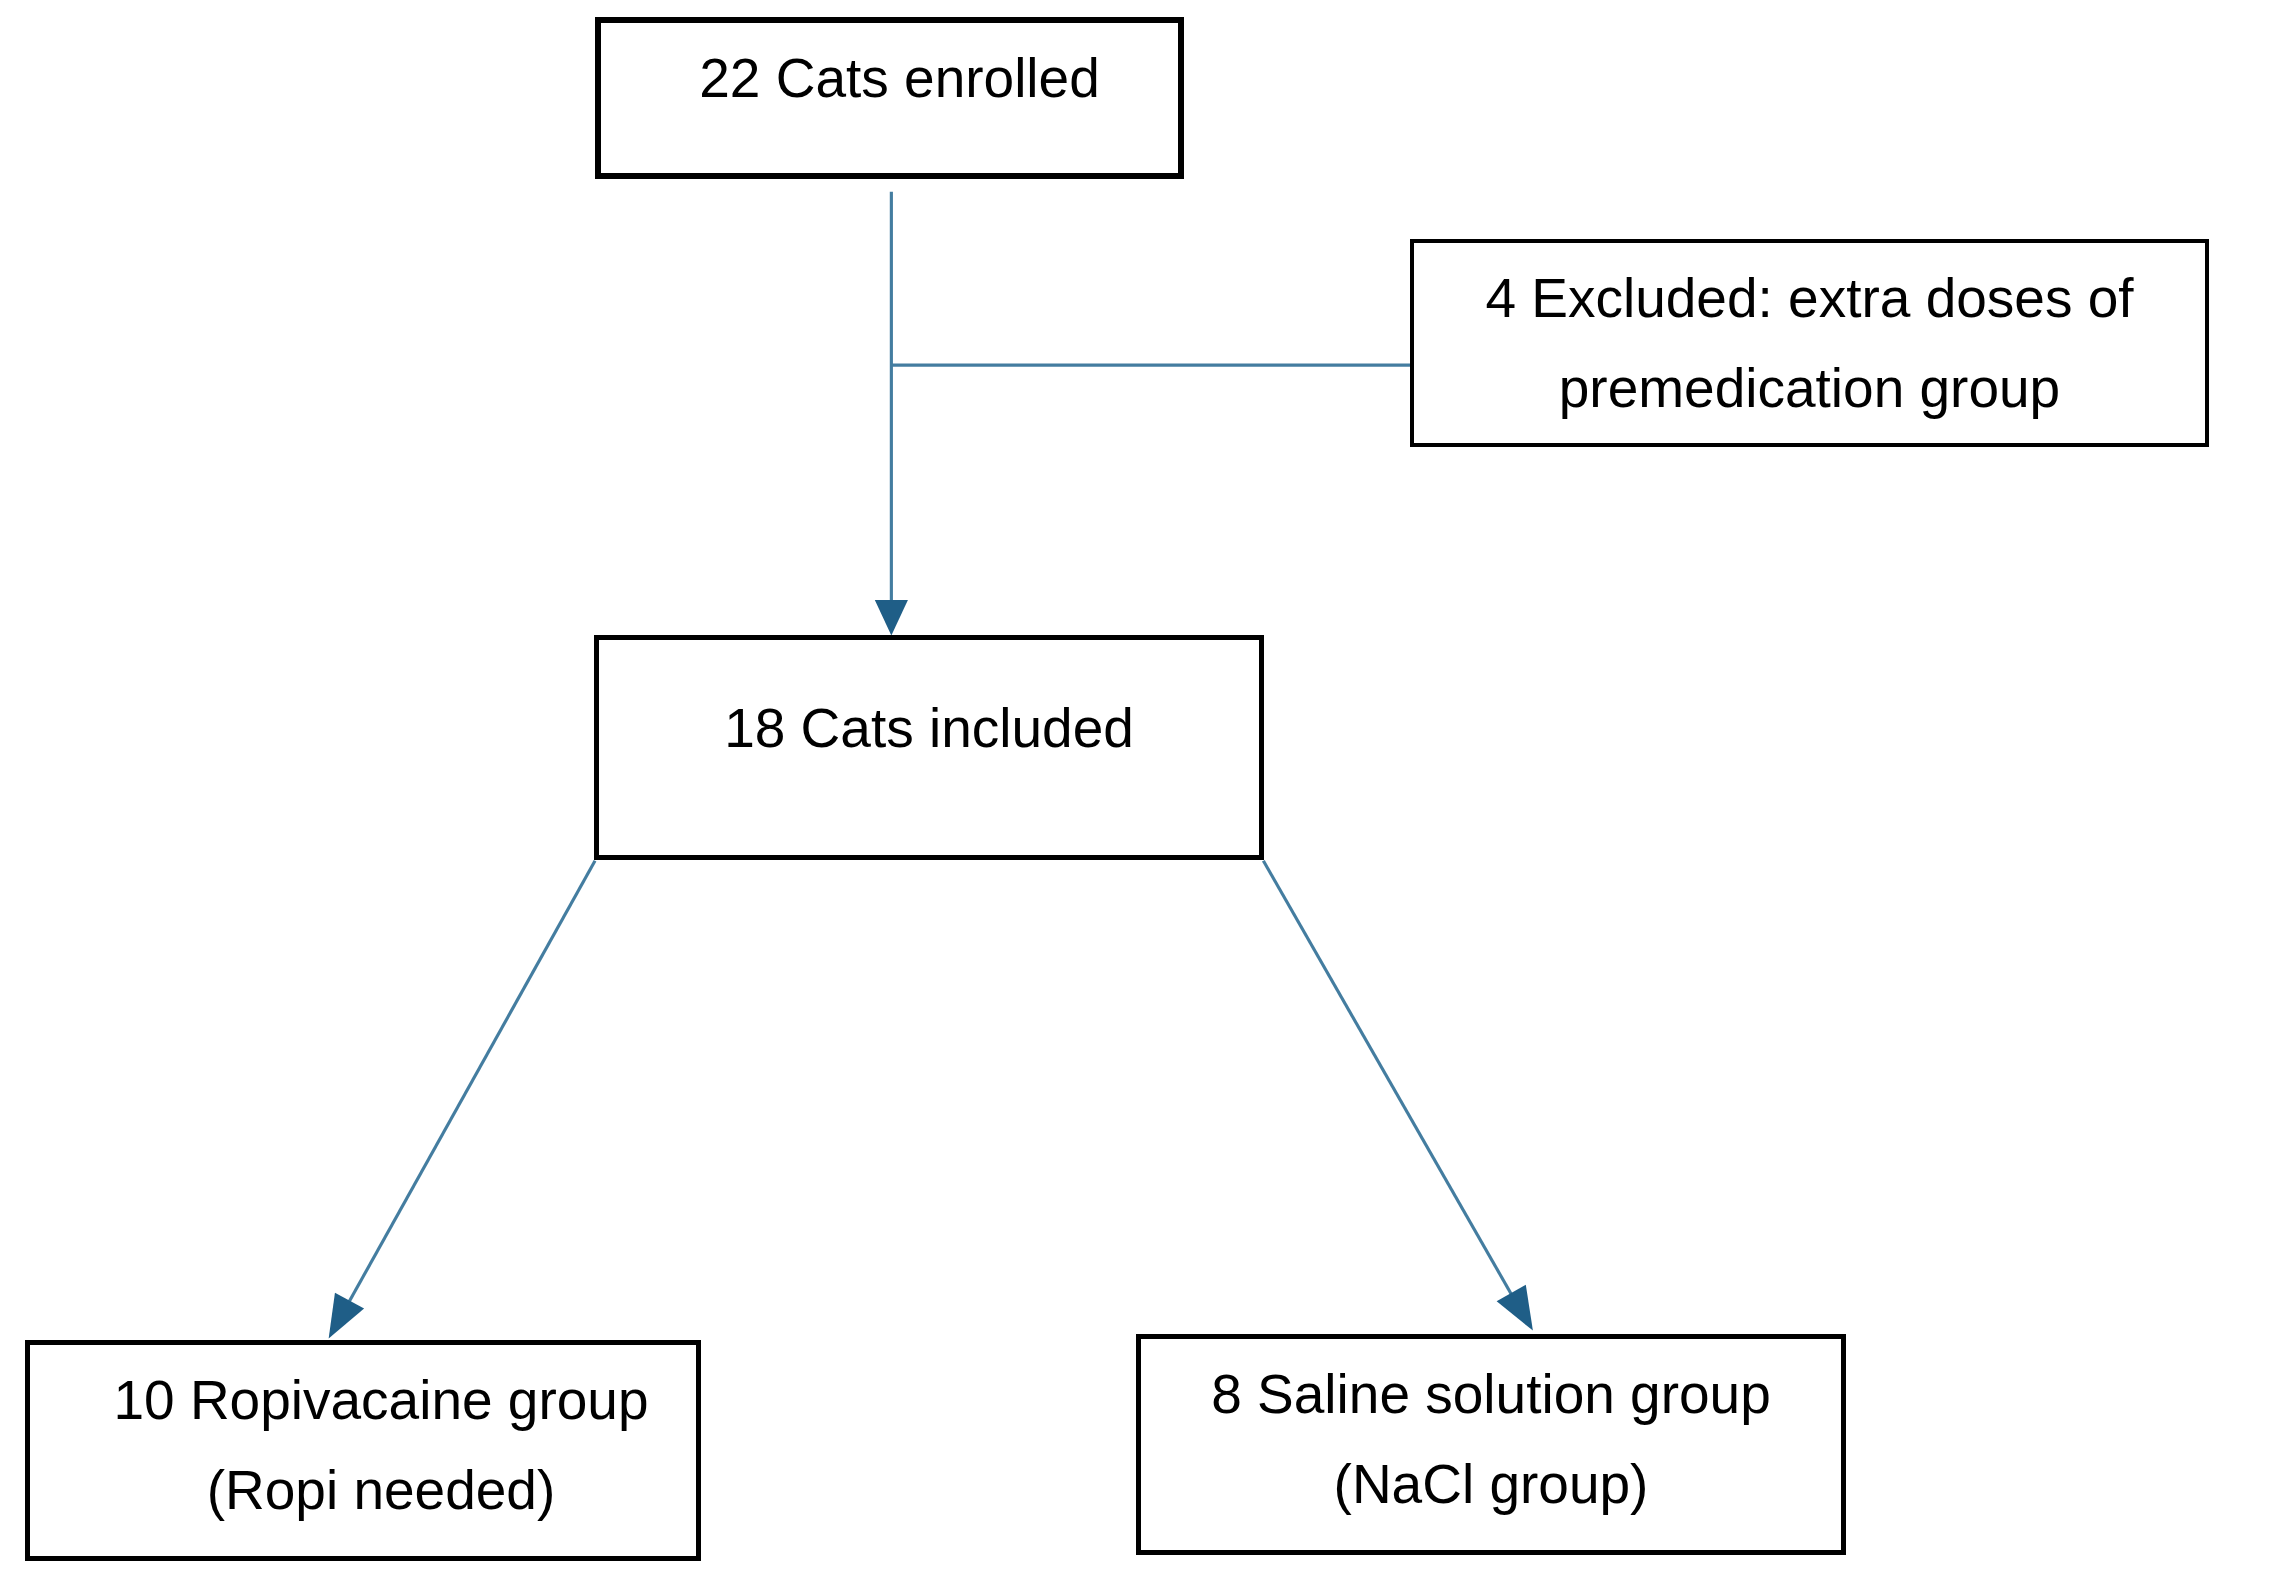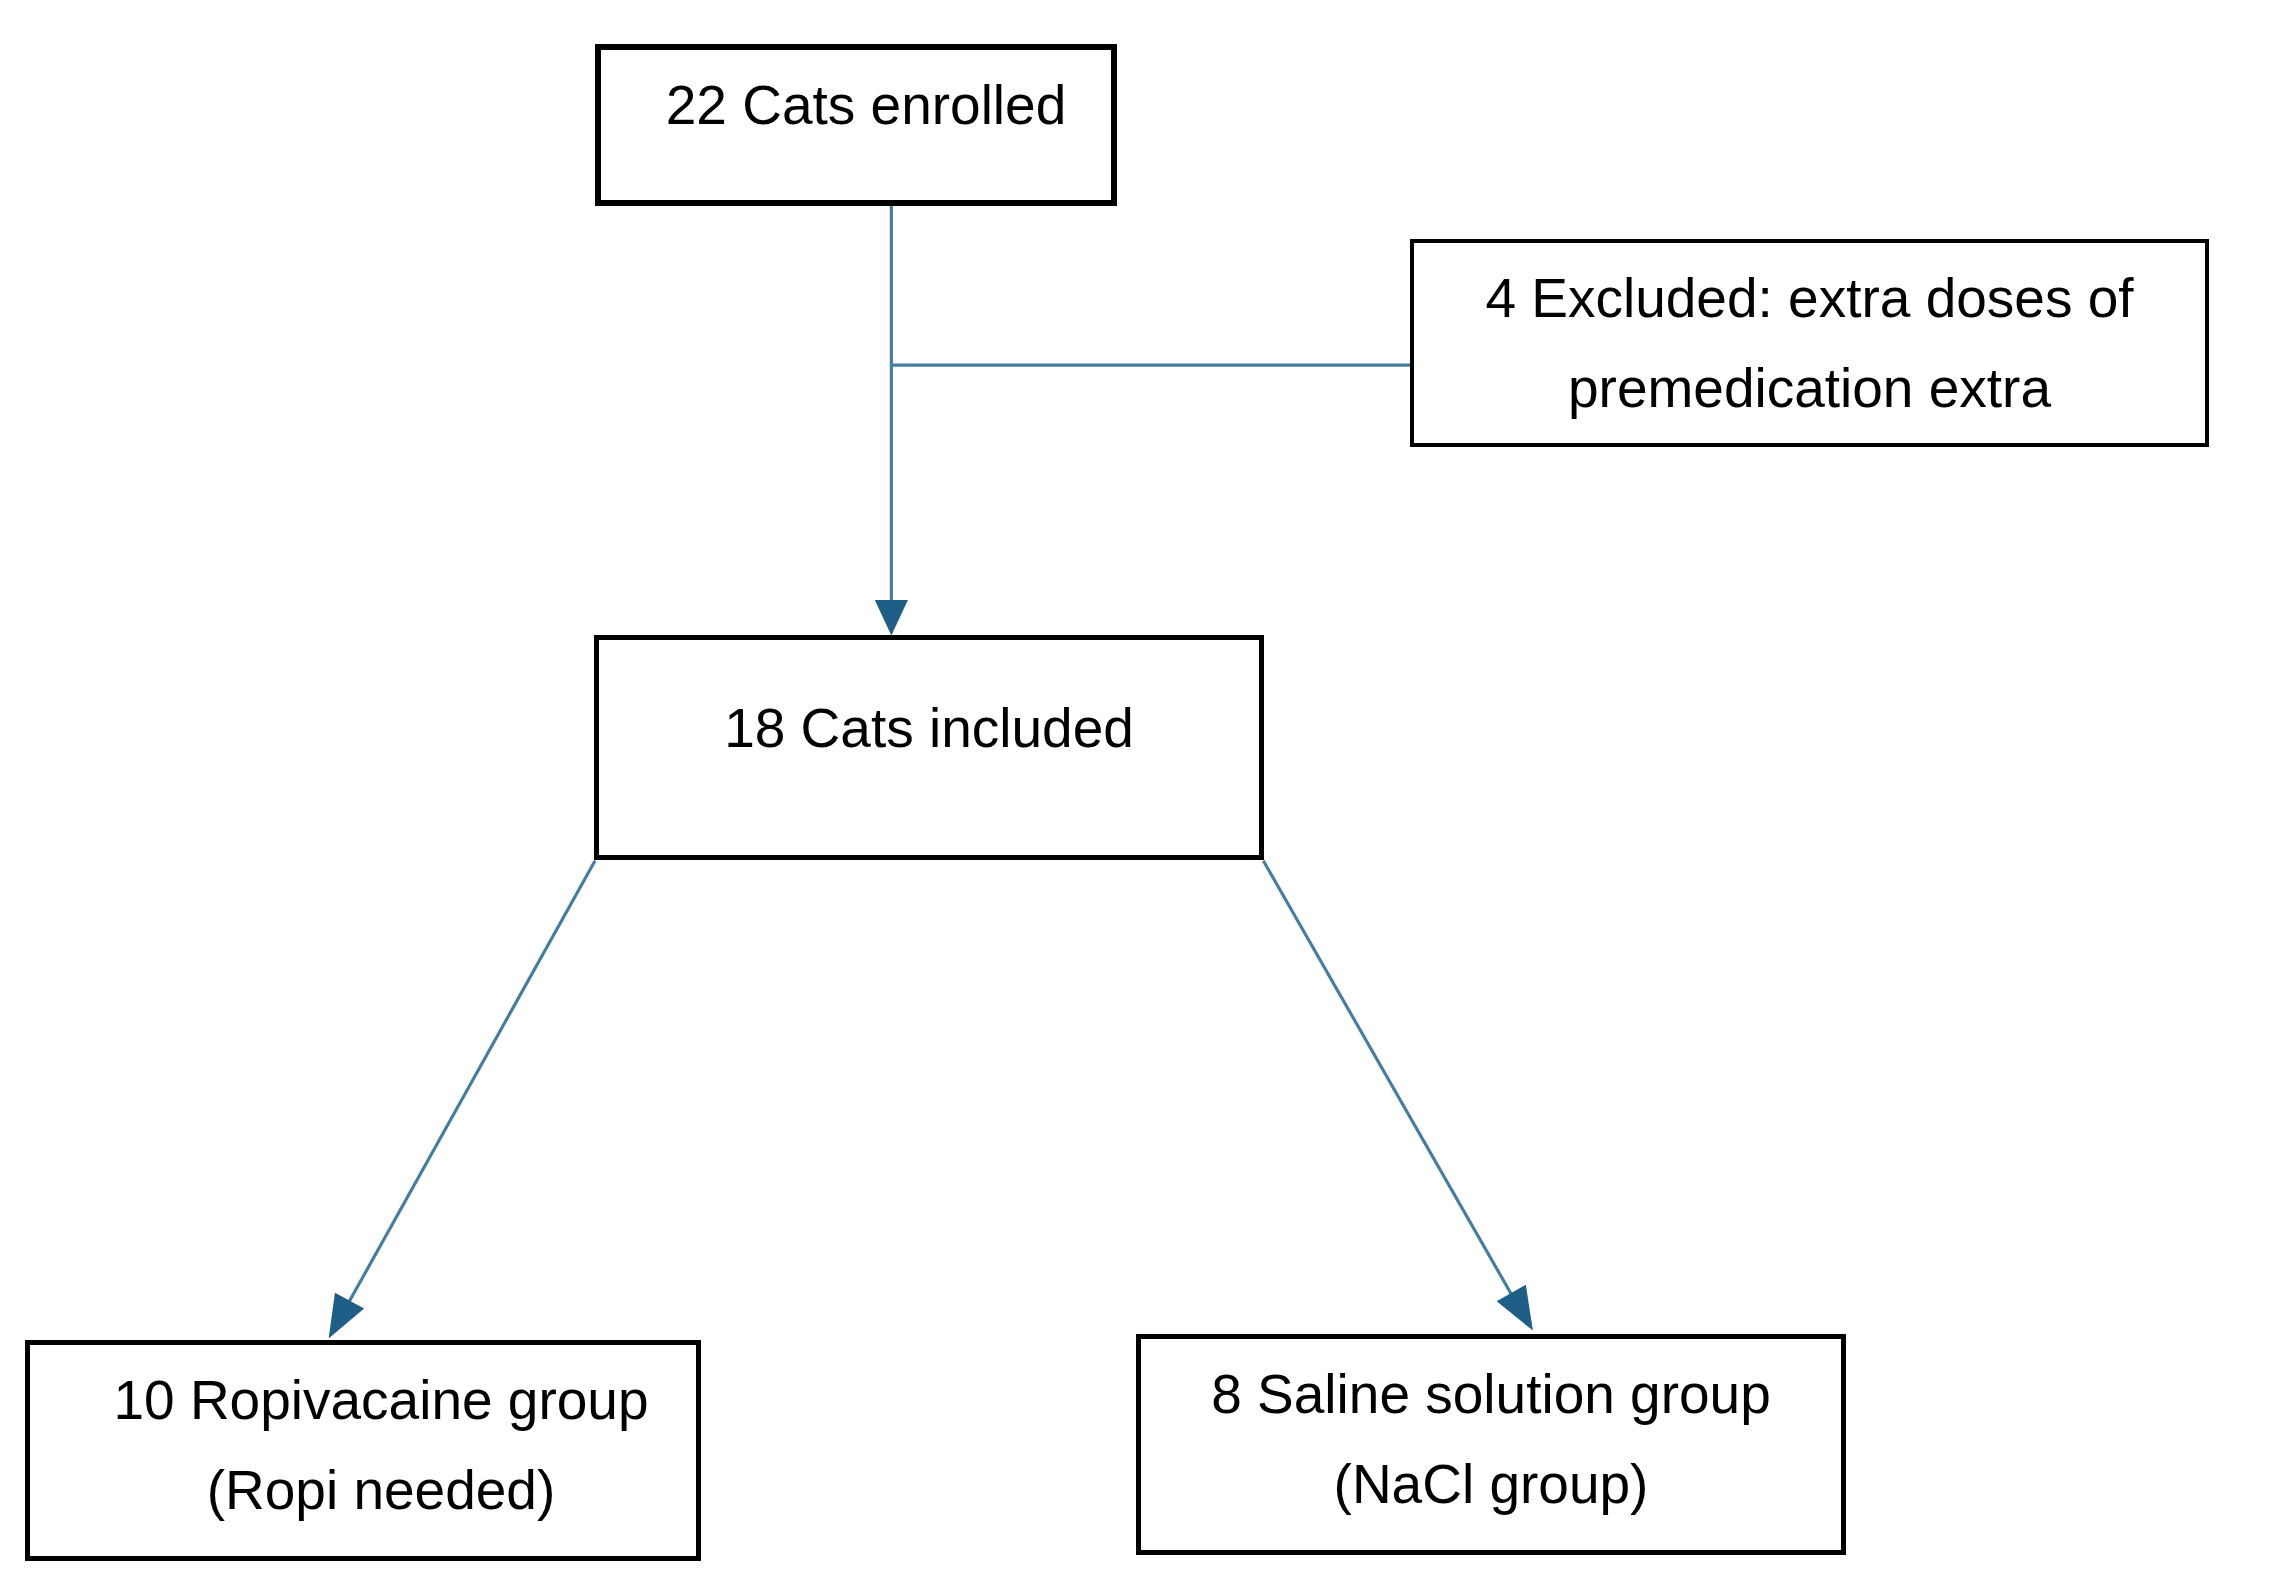--- a/index.html
+++ b/index.html
@@ -33,21 +33,21 @@
     flex-direction: column;
     align-items: center;
     justify-content: center;
     text-align: center;
     font-size: 55px;
     line-height: 90px;
   }
   .node .ln { display: block; white-space: nowrap; }
 
   .node-enrolled {
-    left: 595px; top: 44px; width: 522px; height: 162px;
+    left: 595px; top: 17px; width: 589px; height: 162px;
     border-width: 6.3px; padding-bottom: 39px; line-height: 1; padding-left: 20px;
   }
   .node-excluded {
     left: 1410px; top: 239px; width: 799px; height: 208px;
     border-width: 4.7px;
   }
   .node-included {
     left: 594px; top: 635px; width: 670px; height: 225px;
     border-width: 5.5px; padding-bottom: 39px; line-height: 1;
   }
@@ -79,21 +79,21 @@
     <line x1="1603" y1="1092" x2="1920" y2="1646" stroke="#447DA0" stroke-width="4"></line>
     <polygon points="1945,1688 1936,1630 1899,1651" fill="#1F5E87"></polygon>
   </svg>
 
   <div class="node node-enrolled">
     <span class="ln">22 Cats enrolled</span>
   </div>
 
   <div class="node node-excluded">
     <span class="ln">4 Excluded: extra doses of</span>
-    <span class="ln">premedication extra</span>
+    <span class="ln">premedication group</span>
   </div>
 
   <div class="node node-included">
     <span class="ln">18 Cats included</span>
   </div>
 
   <div class="node node-ropi">
     <span class="ln">10 Ropivacaine group</span>
     <span class="ln">(Ropi needed)</span>
   </div>

